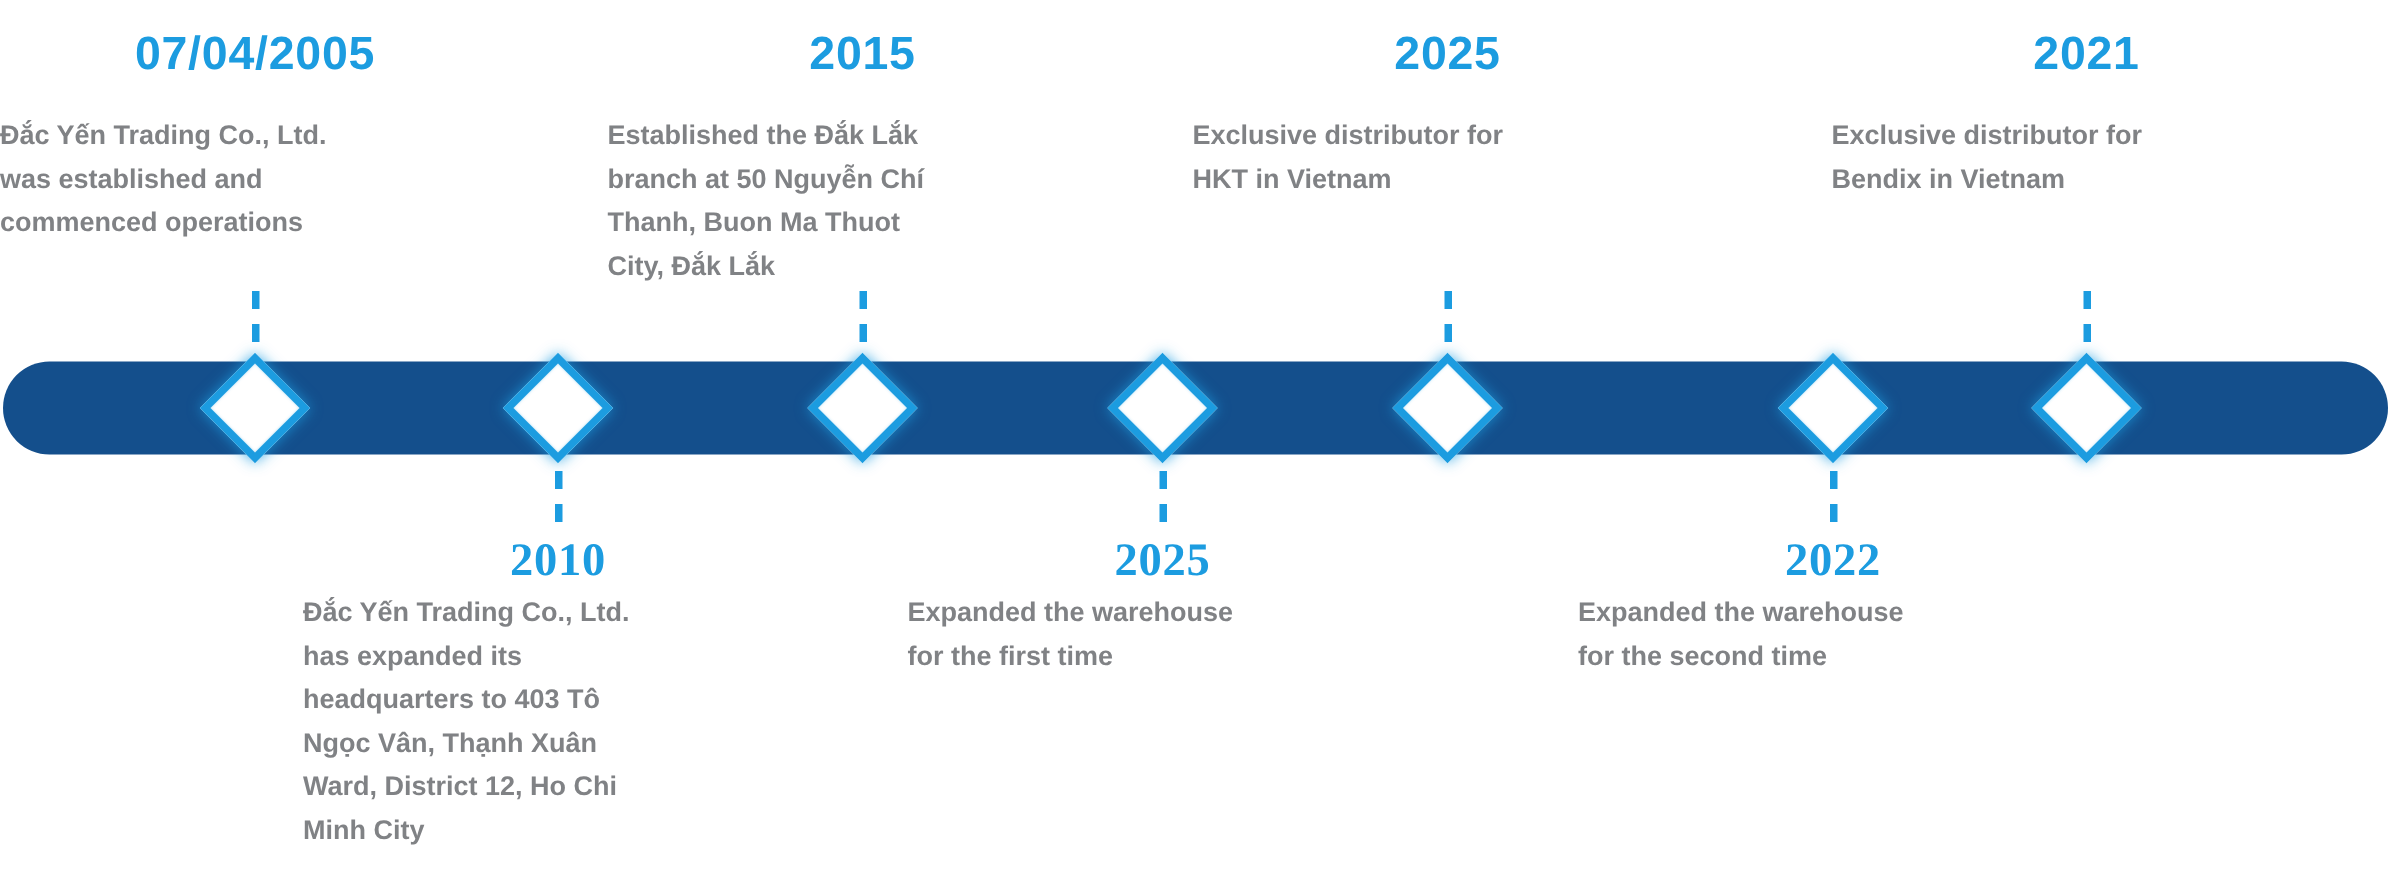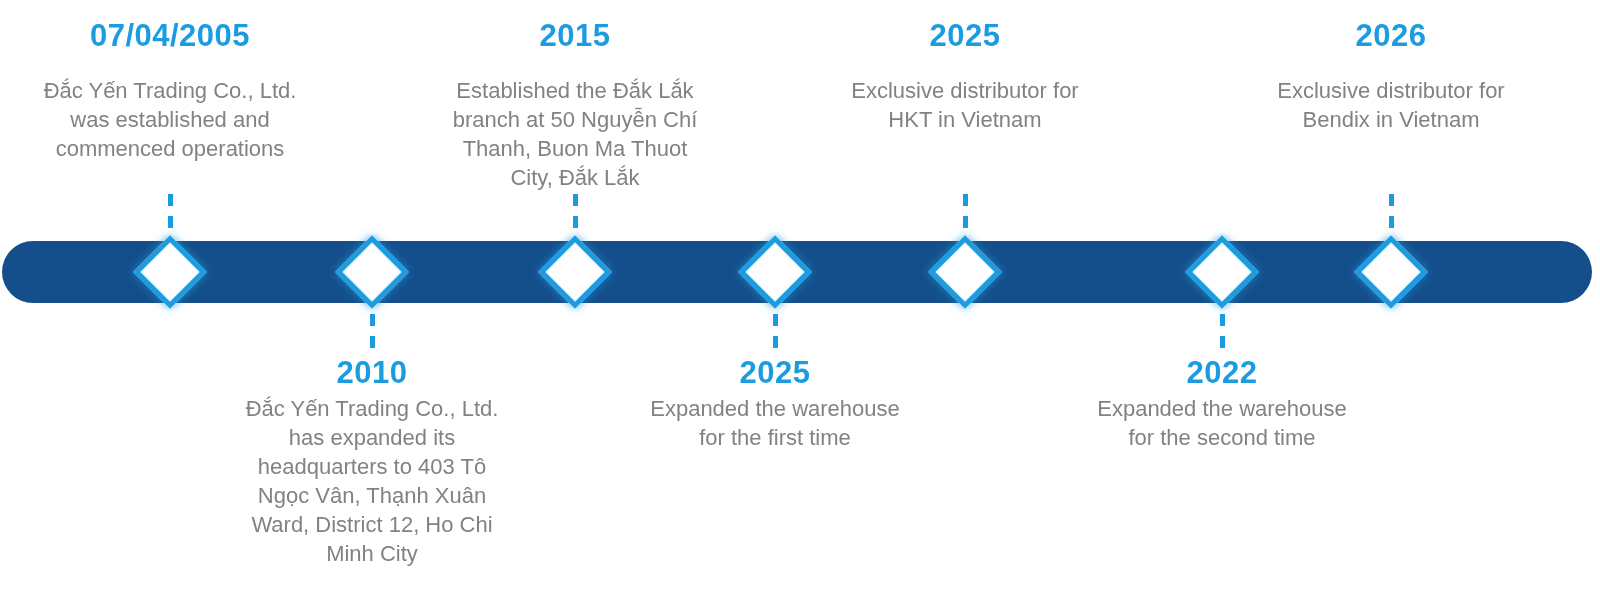--- a/index.html
+++ b/index.html
@@ -14,24 +14,24 @@
     position:absolute; left:2px; top:241px; width:1590px; height:62px;
     border-radius:31px; background:var(--bar);
   }
   .col { position:absolute; top:0; height:100%; width:360px; }
   .col .year {
     position:absolute; left:0; width:100%; text-align:center;
     font-size:31px; line-height:34px; font-weight:bold; color:var(--accent);
     letter-spacing:0.5px;
   }
   .col.top .year { top:19px; }
-  .col.bottom .year { top:356px; }
+  .col.bottom .year { top:356px;font-family:Liberation Serif, serif; }
   .col .desc {
-    position:absolute; left:10px; width:340px; text-align:center;
-    font-size:22px; line-height:29px; font-weight:normal; color:var(--gray);
+    position:absolute; left:10px; width:340px; text-align:left;
+    font-size:18px; line-height:29px; font-weight:bold; color:var(--gray);
     white-space:pre-line;
   }
   .col.top .desc { top:76px; }
   .col.bottom .desc { top:394px; }
   .connector {
     position:absolute; left:calc(50% - 2.5px); width:5px;
     background:repeating-linear-gradient(to bottom, var(--accent) 0 12px, transparent 12px 22px);
   }
   .col.top .connector { top:194px; height:42px; }
   .col.bottom .connector { top:314px; height:38px; }
@@ -98,20 +98,20 @@
 
   <div class="col bottom" style="left:1042px">
     <div class="year">2022</div>
     <div class="desc">Expanded the warehouse
 for the second time</div>
     <div class="connector"></div>
     <div class="diamond"></div>
   </div>
 
   <div class="col top" style="left:1211px">
-    <div class="year">2026</div>
+    <div class="year">2021</div>
     <div class="desc">Exclusive distributor for
 Bendix in Vietnam</div>
     <div class="connector"></div>
     <div class="diamond"></div>
   </div>
 
 </div>
 
 </body></html>

